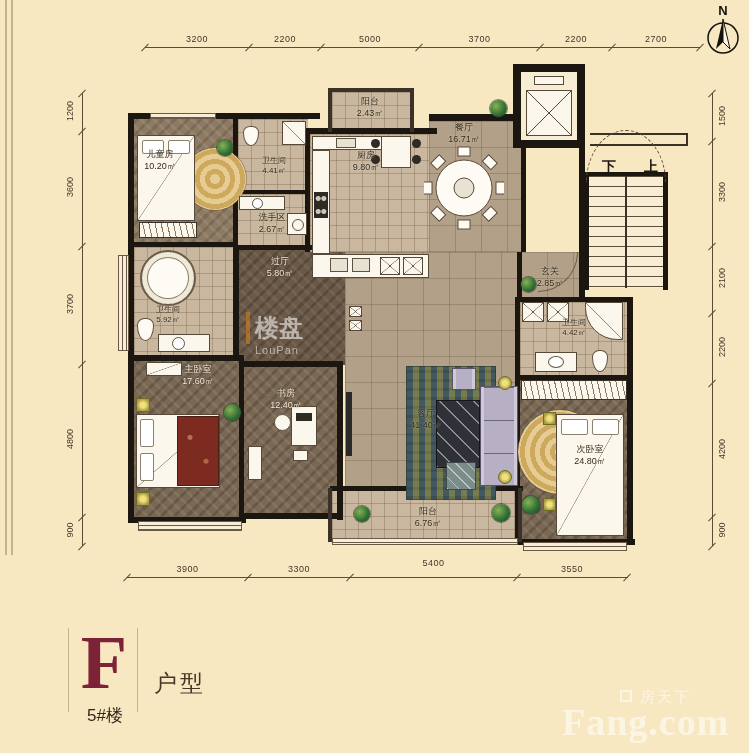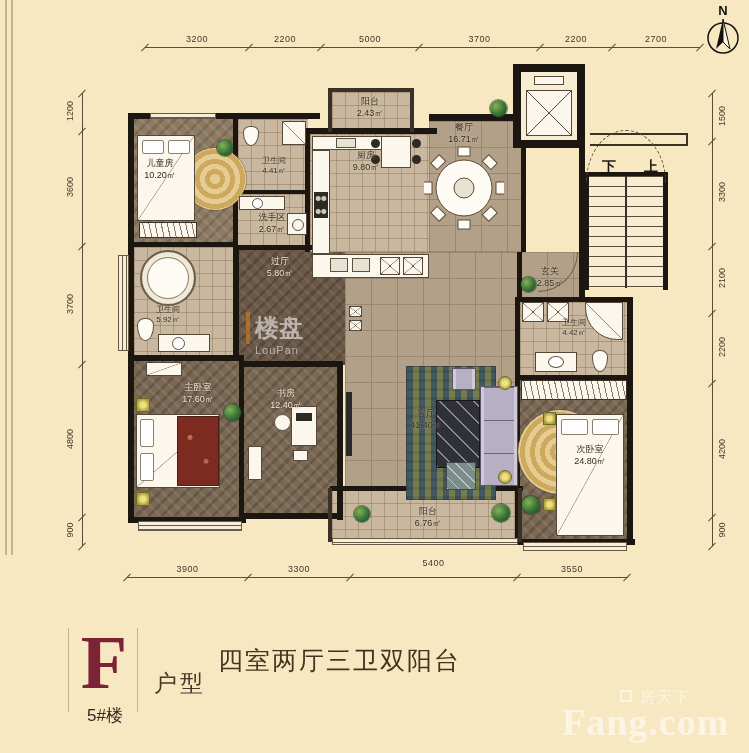--- a/index.html
+++ b/index.html
@@ -290,21 +290,21 @@
 
   <div class="rug-round" style="left:518px;top:410px;width:84px;height:84px;"></div>
   <div class="abs white diag" style="left:556px;top:414px;width:68px;height:122px;">
     <div class="pillow" style="left:4px;top:4px;width:27px;height:16px;"></div>
     <div class="pillow" style="left:35px;top:4px;width:27px;height:16px;"></div>
   </div>
   <div class="lamp" style="left:543px;top:412px;width:13px;height:13px;"></div>
   <div class="lamp" style="left:543px;top:498px;width:13px;height:13px;"></div>
   <div class="plant" style="left:522px;top:496px;width:18px;height:18px;"></div>
 
-  <div class="rlabel" style="left:132px;top:158px;width:56px;">
+  <div class="rlabel" style="left:132px;top:149px;width:56px;">
     <div>儿童房</div>
       <div>10.20㎡</div>
   </div>
   <div class="rlabel" style="left:342px;top:96px;width:56px;">
     <div>阳台</div>
       <div>2.43㎡</div>
   </div>
   <div class="rlabel" style="left:338px;top:150px;width:56px;">
     <div>厨房</div>
       <div>9.80㎡</div>
@@ -322,21 +322,21 @@
       <div>2.67㎡</div>
   </div>
   <div class="rlabel light" style="left:252px;top:256px;width:56px;">
     <div>过厅</div>
       <div>5.80㎡</div>
   </div>
   <div class="rlabel" style="left:142px;top:305px;width:52px;font-size:8px;">
     <div>卫生间</div>
       <div>5.92㎡</div>
   </div>
-  <div class="rlabel light" style="left:168px;top:382px;width:60px;">
+  <div class="rlabel light" style="left:168px;top:364px;width:60px;">
     <div>主卧室</div>
       <div>17.60㎡</div>
   </div>
   <div class="rlabel light" style="left:258px;top:380px;width:56px;margin-top:8px;">
     <div>书房</div>
       <div>12.40㎡</div>
   </div>
   <div class="rlabel" style="left:398px;top:408px;width:56px;">
     <div>客厅</div>
       <div>41.40㎡</div>
@@ -368,19 +368,18 @@
     <circle cx="23" cy="36" r="15" fill="none" stroke="#15120d" stroke-width="1.5"></circle>
     <polygon points="23,17 16,47 23,40" fill="#15120d"></polygon>
     <polygon points="23,17 30,47 23,40" fill="#fdf6e0" stroke="#15120d" stroke-width="1"></polygon>
   </svg>
 
   <i class="w" style="left:68px;top:628px;width:1px;height:84px;background:#c6b28c;"></i>
   <i class="w" style="left:137px;top:628px;width:1px;height:84px;background:#c6b28c;"></i>
   <div class="abs" style="left:74px;top:624px;width:60px;text-align:center;font-family:'Liberation Serif','DejaVu Serif',serif;font-weight:bold;font-size:76px;line-height:1;color:#7c2337;">F</div>
   <div class="abs" style="left:70px;top:704px;width:70px;text-align:center;font-size:17px;color:#33261c;">5#楼</div>
   <div class="infocn" style="left:154px;top:668px;font-size:23px;letter-spacing:3px;color:#4a3526;">户型</div>
-  <div class="infocn" style="left:218px;top:644px;font-size:25px;letter-spacing:2px;">四室两厅三卫双阳台</div>
 
   <i class="w" style="left:620px;top:690px;width:12px;height:12px;background:transparent;border:2px solid rgba(252,246,230,.95);"></i>
   <div class="brandcn" style="left:640px;top:688px;">房天下</div>
   <div class="branden" style="left:562px;top:700px;">Fang.com</div>
 
 </div>
 
 </body></html>

